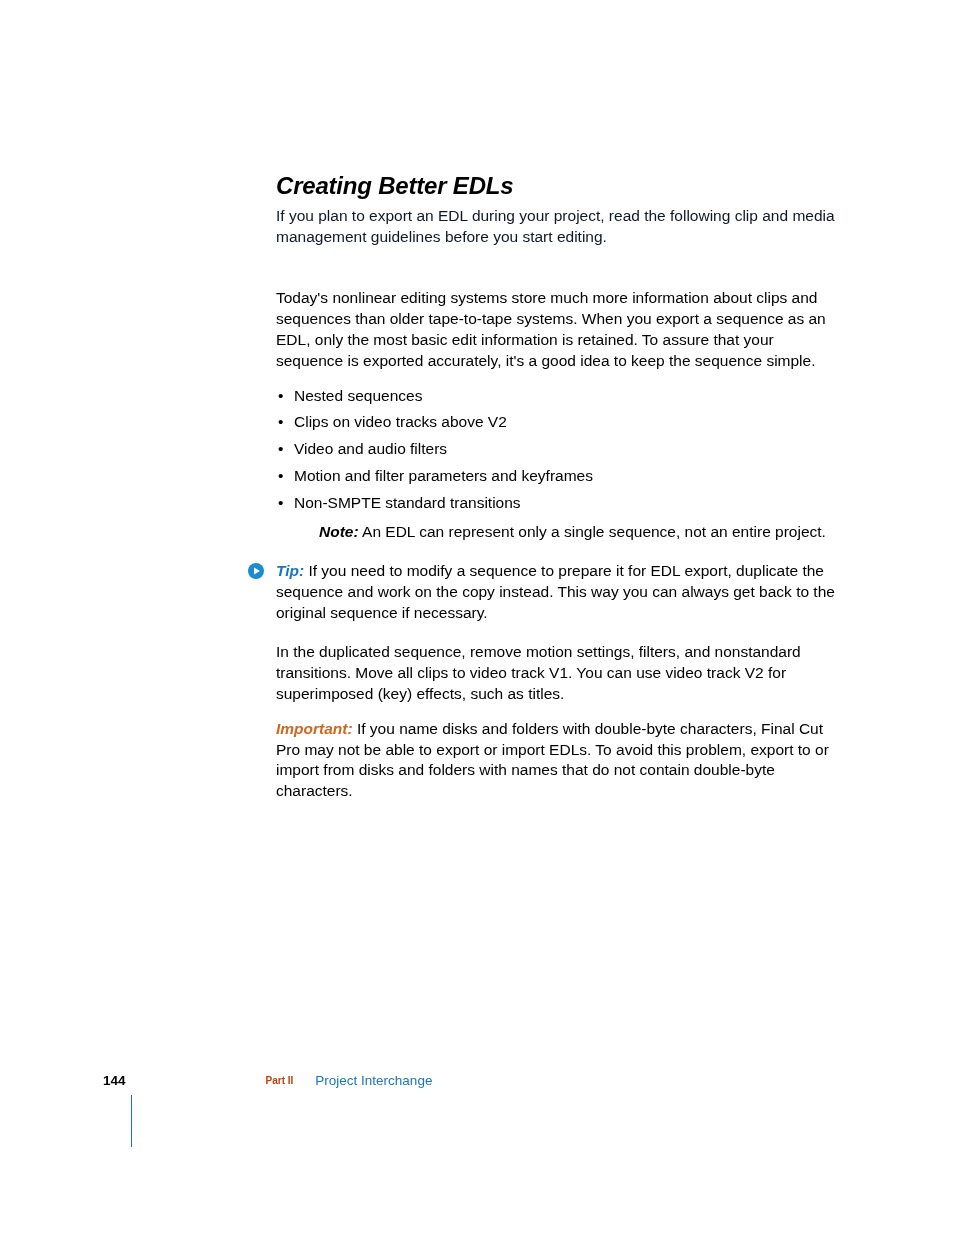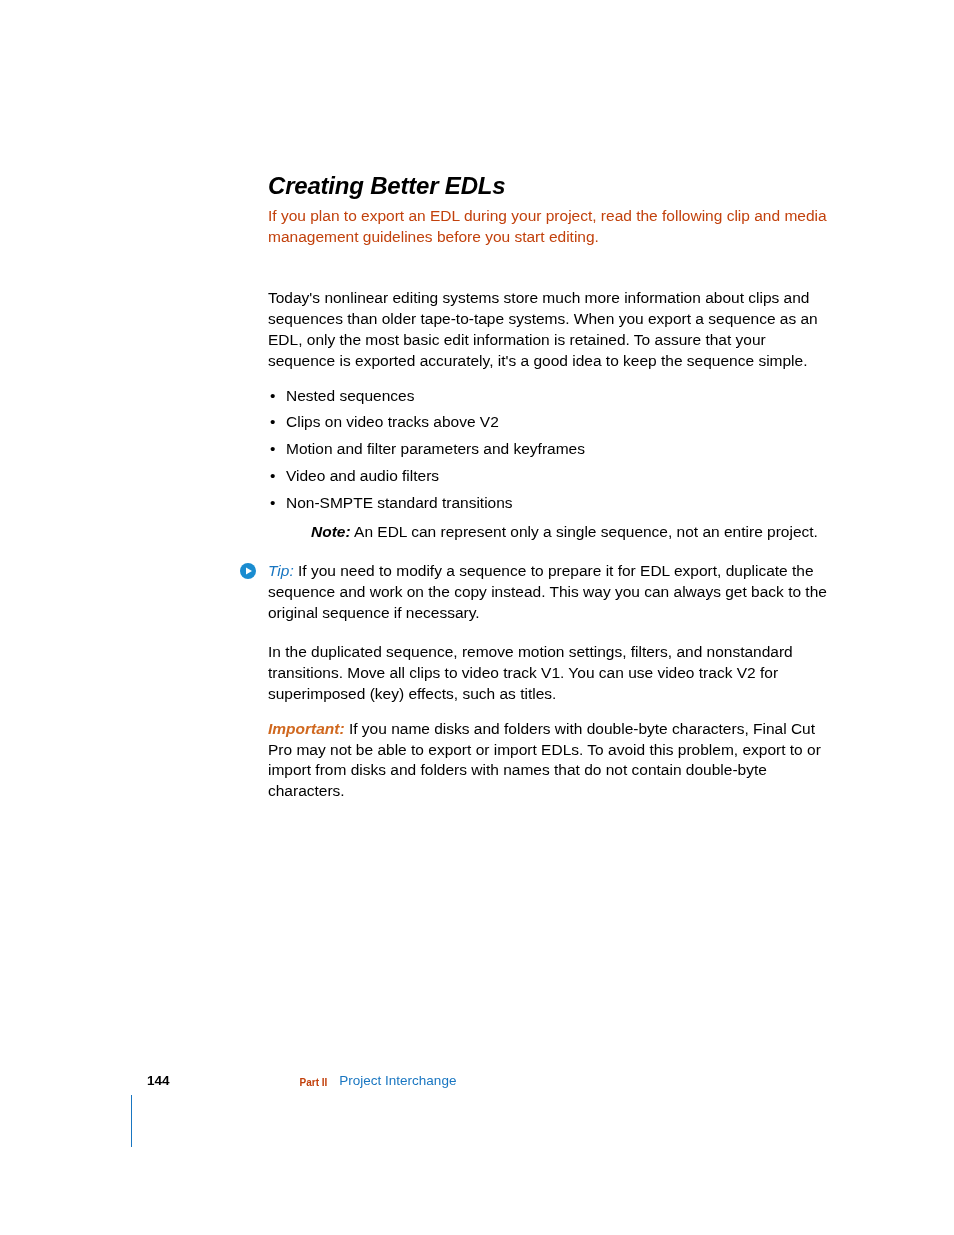--- a/index.html
+++ b/index.html
@@ -11,36 +11,36 @@
       color: #000000;
       position: relative;
     }
     .page {
       position: relative;
       width: 100%;
       height: 100%;
     }
     .content {
       position: absolute;
-      left: 268px;
+      left: 276px;
       top: 172px;
       width: 565px;
     }
     .section-title {
       font-size: 24px;
       font-weight: 600;
       font-style: italic;
       color: #000000;
       margin-bottom: 6px;
       letter-spacing: -0.2px;
     }
     .intro-para {
       font-size: 15.5px;
       line-height: 1.35;
-      color: #c2410c;
+      color: #0f172a;
       margin-bottom: 40px;
     }
     .subsection-title {
       font-size: 22px;
       font-weight: 400;
       color: #1976c1;
       margin-bottom: 6px;
     }
     .body-para {
       font-size: 15.5px;
@@ -93,40 +93,39 @@
       width: 16px;
       height: 16px;
     }
     .tip-icon svg { display: block; }
     .tip-text {
       font-size: 15.5px;
       line-height: 1.35;
     }
     .tip-label {
       font-style: italic;
-      font-weight: 400;
+      font-weight: 700;
       color: #1976c1;
     }
     .important-para {
       font-size: 15.5px;
       line-height: 1.35;
     }
     .important-label {
       font-style: italic;
       font-weight: 700;
       color: #d0681f;
     }
     .footer {
       position: absolute;
       left: 103px;
       top: 1073px;
       display: flex;
-      align-items: flex-end;
-      gap: 0;
-      margin-left: 44px;
+      align-items: center;
+      gap: 10px;
     }
     .page-number {
       font-size: 13.5px;
       font-weight: 700;
       color: #000000;
     }
     .footer-middle {
       margin-left: 130px;
       font-size: 10px;
       font-weight: 700;
@@ -155,22 +154,22 @@
   <div class="content">
 
     <h2 class="section-title">Creating Better EDLs</h2>
     <p class="intro-para">If you plan to export an EDL during your project, read the following clip and media management guidelines before you start editing.</p>
 
     <p class="body-para">Today's nonlinear editing systems store much more information about clips and sequences than older tape-to-tape systems. When you export a sequence as an EDL, only the most basic edit information is retained. To assure that your sequence is exported accurately, it's a good idea to keep the sequence simple.</p>
 
     <ul class="bullets">
       <li>Nested sequences</li>
       <li>Clips on video tracks above V2</li>
+      <li>Video and audio filters</li>
       <li>Motion and filter parameters and keyframes</li>
-      <li>Video and audio filters</li>
       <li>Non-SMPTE standard transitions</li>
     </ul>
 
     <p class="note-line">
       <span class="note-label">Note:</span><span>  An EDL can represent only a single sequence, not an entire project.</span>
     </p>
 
     <div class="tip-row">
       <span class="tip-icon">
         <svg width="16" height="16" viewBox="0 0 16 16">

